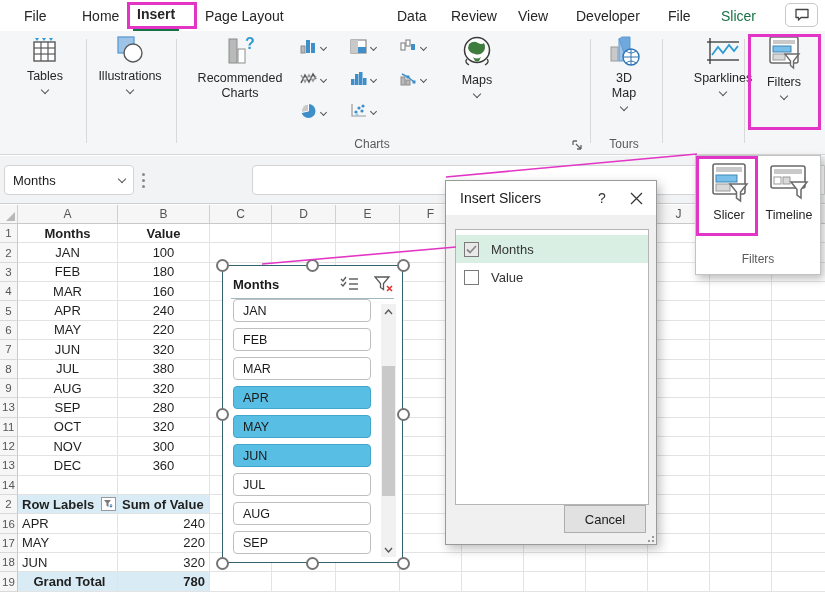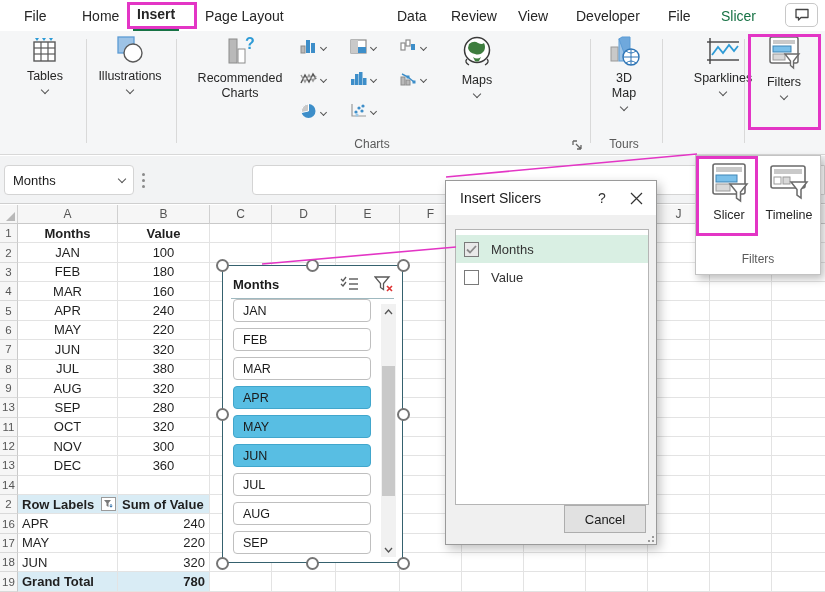--- a/index.html
+++ b/index.html
@@ -44,21 +44,21 @@
   #corner{width:18px;position:relative;}
   #corner .tri{position:absolute;right:2px;bottom:2px;width:0;height:0;border-left:9px solid transparent;border-bottom:9px solid #b8b8b8;}
   .grow{display:flex;height:19.37px;}
   .rn{width:18px;background:#f6f6f6;border-right:1px solid #c9c9c9;border-bottom:1px solid #d9d9d9;font-size:11.5px;color:#555;display:flex;align-items:center;justify-content:center;flex:0 0 auto;}
   .cell{border-right:1px solid #e3e3e3;border-bottom:1px solid #e3e3e3;font-size:13px;color:#1f1f1f;display:flex;align-items:center;justify-content:center;flex:0 0 auto;overflow:hidden;white-space:nowrap;}
   .grow.r-header .cell{font-weight:bold;}
   .grow.r-pivot-head .cA,.grow.r-pivot-head .cB{background:#d9ecf5;font-weight:bold;justify-content:flex-start;padding-left:4px;}
   .grow.r-pivot .cA{justify-content:flex-start;padding-left:4px;}
   .grow.r-pivot .cB{justify-content:flex-end;padding-right:4px;}
   .grow.r-total .cA,.grow.r-total .cB{background:#d9ecf5;font-weight:bold;}
-  .grow.r-total .cA{justify-content:flex-start;padding-left:4px;}
+  .grow.r-total .cA{justify-content:center;padding-left:4px;}
   .grow.r-total .cB{justify-content:flex-end;padding-right:4px;}
   #pivot-filter-btn{margin-left:auto;margin-right:1px;width:15px;height:14px;border:1px solid #9a9a9a;background:#fff;display:flex;align-items:center;justify-content:center;}
 
   
   #slicer-wrap{position:absolute;left:215px;top:258px;width:196px;height:313px;}
   #slicer{position:absolute;left:7px;top:7px;width:181px;height:298px;background:#fff;border:1.5px solid #35616e;}
   #slicer-head{position:absolute;left:10px;top:6px;right:8px;height:24px;display:flex;align-items:center;}
   #slicer-title{font-size:13px;font-weight:bold;color:#1a1a1a;}
   #slicer-head .hicon{margin-left:auto;}
   #slicer-head .hicon2{margin-left:14px;}

